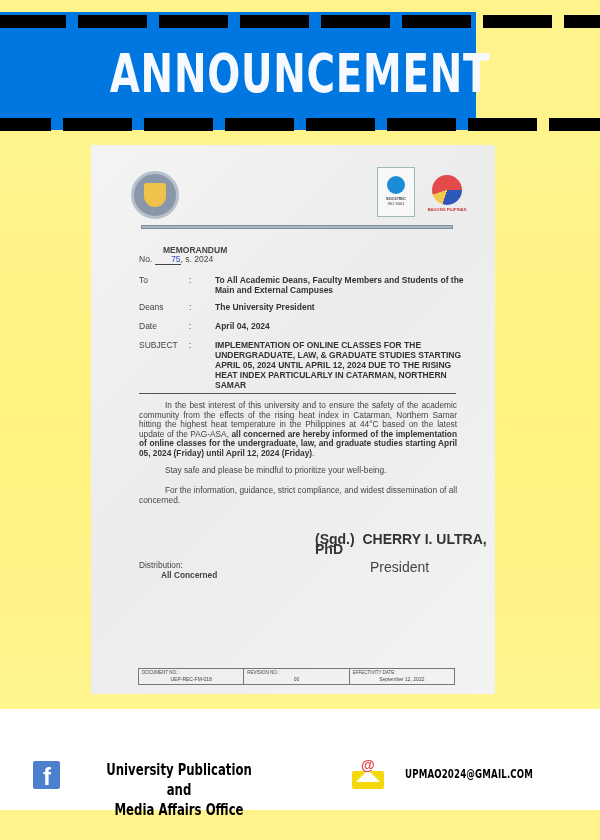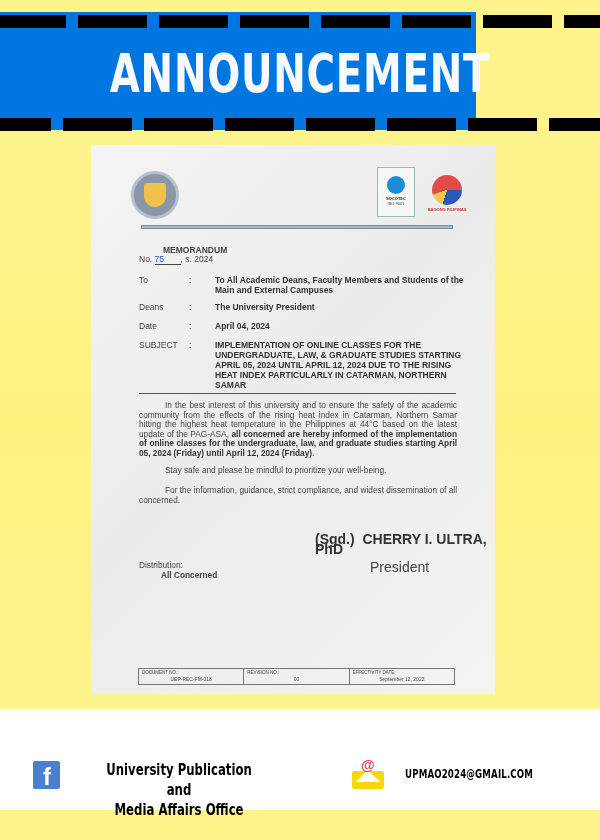--- a/index.html
+++ b/index.html
@@ -32,21 +32,21 @@
     .socotec .circ { width: 18px; height: 18px; border-radius: 50%; background: #1b8dd8; margin: 8px auto 2px; }
     .socotec .lbl { font-size: 4px; text-align: center; color: #333; font-weight: bold; }
     .bagong { position: absolute; left: 296px; top: 4px; width: 40px; height: 46px; }
     .bagong .shape { width: 30px; height: 30px; margin: 4px auto 2px; border-radius: 50% 50% 50% 50%;
       background: conic-gradient(#e34a4a 0 25%, #2d58b8 25% 55%, #f2c94c 55% 70%, #e34a4a 70% 100%); }
     .bagong .lbl { font-size: 4px; text-align: center; color: #c33; font-weight: bold; }
     .lh-rule { position: absolute; left: 50px; top: 80px; width: 312px; height: 4px; background: #a9b8c6; border: 1px solid #7f8d9c; }
 
     .memo-label { position: absolute; left: 48px; top: 100px; font-size: 8.5px; font-weight: bold; color: #444; line-height: 10px; margin-left: 24px; }
     .memo-no { position: absolute; left: 48px; top: 109px; font-size: 8.5px; color: #444; line-height: 10px; }
-    .memo-no .num { display: inline-block; width: 26px; border-bottom: 1px solid #444; text-align: left; color: #3a4ec0; }
+    .memo-no .num { display: inline-block; width: 26px; border-bottom: 1px solid #444; text-align: right; color: #3a4ec0; }
 
     .hdr-row { position: absolute; left: 48px; font-size: 8.5px; line-height: 10px; color: #444; }
     .hdr-row .k { position: absolute; left: 0; width: 50px; }
     .hdr-row .c { position: absolute; left: 50px; }
     .hdr-row .v { position: absolute; left: 76px; width: 250px; font-weight: bold; color: #333; }
     .subj-rule { position: absolute; left: 48px; top: 248px; width: 317px; height: 1px; background: #555; }
 
     .body-text { position: absolute; left: 48px; width: 318px; font-size: 8.3px; line-height: 9.6px; color: #444; text-align: justify; }
     .indent { text-indent: 26px; }
     .bold { font-weight: bold; color: #333; }

